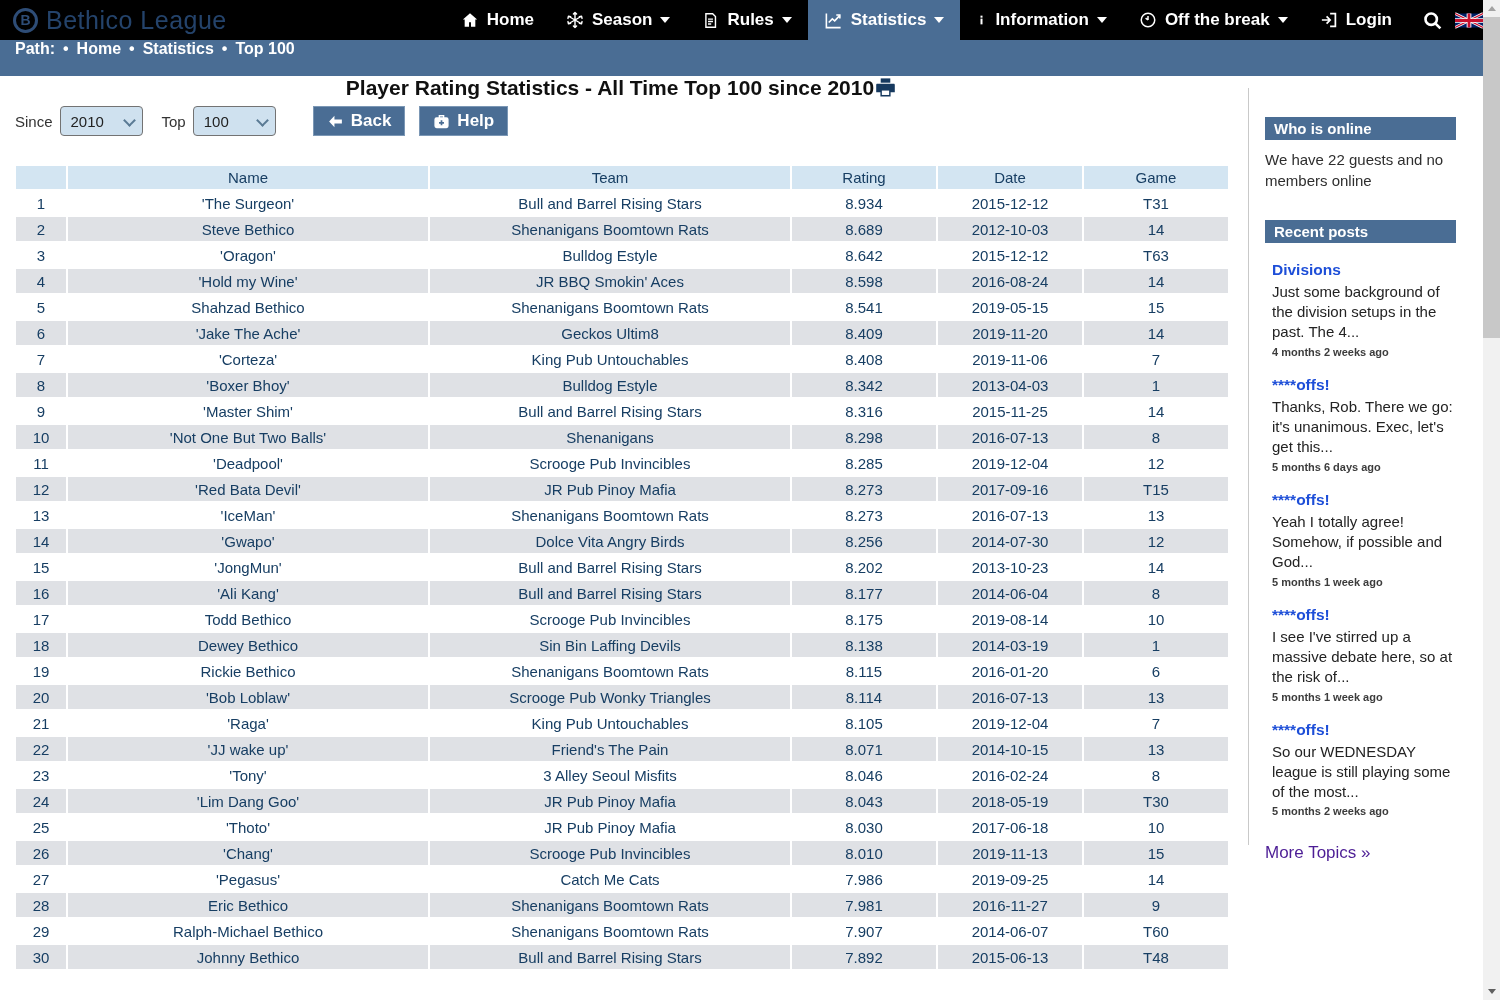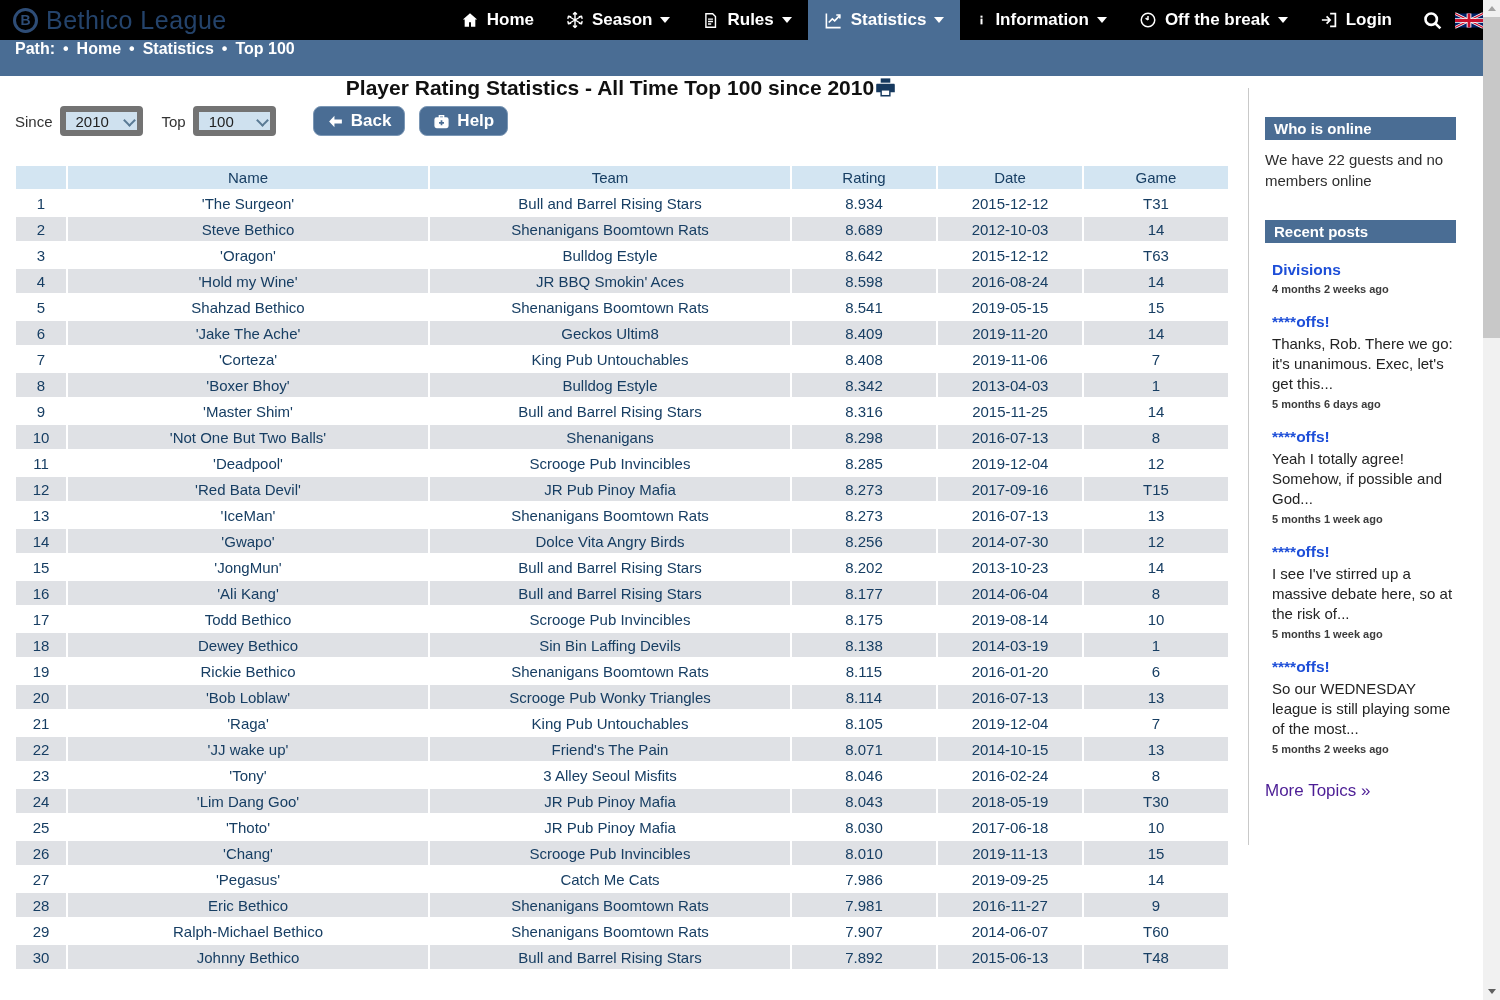--- a/index.html
+++ b/index.html
@@ -42,27 +42,27 @@
 
   
   .title-row{display:flex;justify-content:center;align-items:flex-start;
       padding-right:20px}
   h1{font-size:21px;margin:0;color:#101010}
   .print-btn{background:none;border:none;color:#16395f;cursor:pointer;padding:0;display:flex}
   .controls{display:flex;align-items:center;margin-top:6px}
   .ctl-label{font-size:15px;color:#333;margin-right:7px}
   .select-wrap{position:relative;display:inline-block;margin-right:19px}
   .filter-select{appearance:none;-webkit-appearance:none;background:var(--select-bg);
-      border:6px solid #737373;border-radius:4px;height:30px;width:83px;
+      border:1px solid #737373;border-radius:4px;height:30px;width:83px;
       padding:0 22px 0 10px;font-size:15px;color:#222;font-family:inherit}
   .select-wrap::after{content:"";position:absolute;right:9px;top:10px;width:7px;height:7px;
       border-right:2px solid #5a7a94;border-bottom:2px solid #5a7a94;
       transform:rotate(45deg);pointer-events:none}
   .btn{display:inline-flex;align-items:center;gap:7px;background:var(--accent);color:#fff;
-      border:1px solid #7b97b5;border-radius:8px;height:30px;padding:0 13px;
+      border:1px solid #7b97b5;border-radius:0;height:30px;padding:0 13px;
       font-size:17px;font-weight:600;font-family:inherit;cursor:pointer;margin-right:14px}
   .btn svg{flex:none}
 
   
   table{border-collapse:separate;border-spacing:2px;width:1214px;margin:28px 0 0 -1px;table-layout:fixed}
   th{background:var(--th);color:var(--navy);font-weight:400;font-size:15px;height:23px;padding:0}
   td{height:24px;font-size:15px;color:var(--navy);text-align:center;padding:0;
      overflow:hidden;white-space:nowrap}
   tbody tr:nth-child(even) td{background:var(--rowalt)}
   col.c-rank{width:50px}col.c-name{width:360px}col.c-team{width:360px}
@@ -513,20 +513,21 @@
 
   <aside class="sidebar">
     <div class="side-header">Who is online</div>
     <div class="who-text">We have 22 guests and no members online</div>
 
     <div class="recent-wrap">
       <div class="side-header">Recent posts</div>
       <div>
           <div class="post">
     <a class="post-title">Divisions</a>
+    <div class="post-excerpt">Just some background of the division setups in the past. The 4...</div>
     <div class="post-time">4 months 2 weeks ago</div>
   </div>
           <div class="post">
     <a class="post-title">****offs!</a>
     <div class="post-excerpt">Thanks, Rob. There we go: it's unanimous. Exec, let's get this...</div>
     <div class="post-time">5 months 6 days ago</div>
   </div>
           <div class="post">
     <a class="post-title">****offs!</a>
     <div class="post-excerpt">Yeah I totally agree! Somehow, if possible and God...</div>

